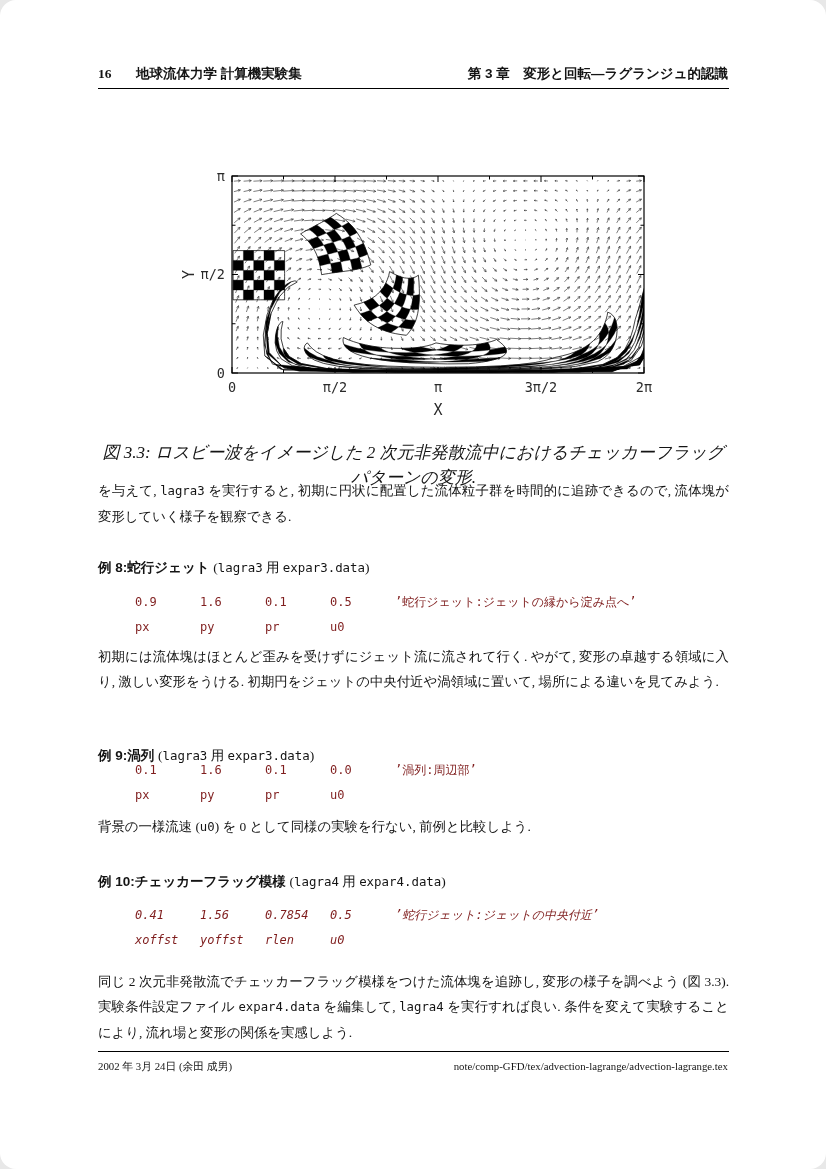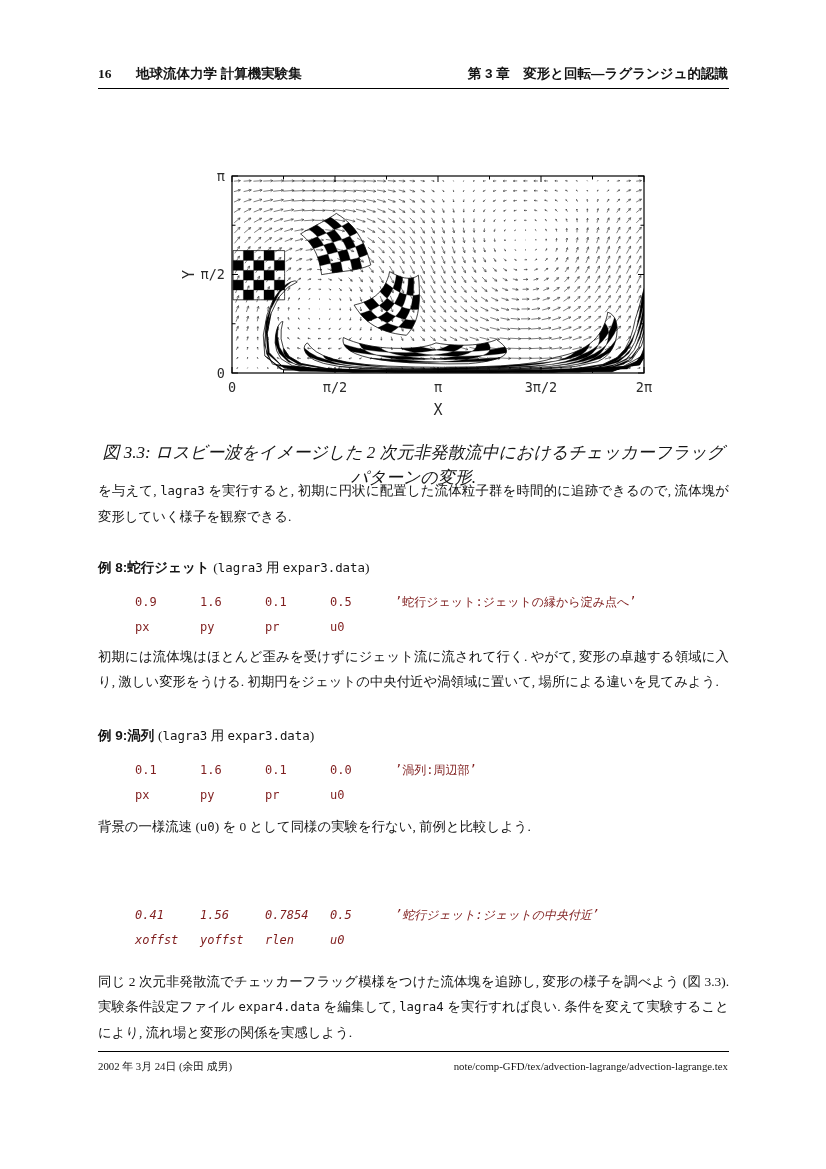--- a/index.html
+++ b/index.html
@@ -1,17 +1,17 @@
 <!DOCTYPE html>
 <html><head>
 <meta charset="utf-8">
 <style>
   html,body{margin:0;padding:0;background:#e8e8e8;}
   .page{position:relative;width:826px;height:1169px;background:#ffffff;margin:0 auto;
-        font-family:"Liberation Serif","DejaVu Serif",serif;color:#141414;overflow:hidden;}
+        font-family:"Liberation Serif","DejaVu Serif",serif;color:#141414;overflow:hidden;border-radius:16px;}
   .abs{position:absolute;}
   .hd{font-family:"Liberation Sans","DejaVu Sans",sans-serif;font-weight:bold;}
   .code{font-family:"DejaVu Sans Mono","Liberation Mono",monospace;font-size:0.92em;}
   .rule{position:absolute;left:98px;width:631px;border-top:1.1px solid #000;}
   .para{position:absolute;left:98px;width:631px;font-size:13.4px;line-height:25px;
         text-align:justify;text-justify:inter-ideograph;}
   .exheading{position:absolute;left:98px;width:631px;font-size:13.5px;line-height:24px;}
   .codeblock{position:absolute;left:135px;font-family:"DejaVu Sans Mono","Liberation Mono",monospace;
         font-size:12px;line-height:25px;white-space:pre;color:#7f1d1d;}
   .caption{position:absolute;left:98px;width:631px;text-align:center;font-size:17px;line-height:25px;font-style:italic;}
@@ -250,23 +250,24 @@
       </svg>
   </div>
   <div class="caption" style="top:440px;">図 3.3: ロスビー波をイメージした 2 次元非発散流中におけるチェッカーフラッグパターンの変形.</div>
 
   <div class="para" style="top:478px;"><span>を与えて, </span><span class="code">lagra3</span><span> を実行すると, 初期に円状に配置した流体粒子群を時間的に追跡できるので, 流体塊が変形していく様子を観察できる.</span></div>
 
   <div class="exheading" style="top:556px;"><span class="hd">例 8:蛇行ジェット </span><span>(</span><span class="code">lagra3</span><span> 用 </span><span class="code">expar3.data</span><span>)</span></div>
   <div class="codeblock" style="top:590px;"><div>0.9      1.6      0.1      0.5      ’蛇行ジェット:ジェットの縁から淀み点へ’</div><div>px       py       pr       u0</div></div>
   <div class="para" style="top:644px;"><span>初期には流体塊はほとんど歪みを受けずにジェット流に流されて行く. やがて, 変形の卓越する領域に入り, 激しい変形をうける. 初期円をジェットの中央付近や渦領域に置いて, 場所による違いを見てみよう.</span></div>
 
-  <div class="exheading" style="top:724px;"><span class="hd">例 9:渦列 </span><span>(</span><span class="code">lagra3</span><span> 用 </span><span class="code">expar3.data</span><span>)</span></div>
+  <div class="exheading" style="top:744px;"><span class="hd">例 9:渦列 </span><span>(</span><span class="code">lagra3</span><span> 用 </span><span class="code">expar3.data</span><span>)</span></div>
   <div class="codeblock" style="top:758px;"><div>0.1      1.6      0.1      0.0      ’渦列:周辺部’</div><div>px       py       pr       u0</div></div>
   <div class="para" style="top:814px;"><span>背景の一様流速 (</span><span class="code">u0</span><span>) を 0 として同様の実験を行ない, 前例と比較しよう.</span></div>
 
+  <div class="exheading" style="top:870px;"><span class="hd">例 10:チェッカーフラッグ模様 </span><span>(</span><span class="code">lagra4</span><span> 用 </span><span class="code">expar4.data</span><span>)</span></div>
   <div class="codeblock" style="top:903px;font-style:italic;"><div>0.41     1.56     0.7854   0.5      ’蛇行ジェット:ジェットの中央付近’</div><div>xoffst   yoffst   rlen     u0</div></div>
   <div class="para" style="top:969px;"><span>同じ 2 次元非発散流でチェッカーフラッグ模様をつけた流体塊を追跡し, 変形の様子を調べよう (図 3.3). 実験条件設定ファイル </span><span class="code">expar4.data</span><span> を編集して, </span><span class="code">lagra4</span><span> を実行すれば良い. 条件を変えて実験することにより, 流れ場と変形の関係を実感しよう.</span></div>
 
   <div class="rule" style="top:1051px;border-top-width:0.9px;"></div>
   <div class="abs ftrtxt" style="left:98px;top:1058px;">2002 年 3月 24日 (余田 成男)</div>
   <div class="abs ftrtxt" style="right:98px;top:1058px;text-align:right;">note/comp-GFD/tex/advection-lagrange/advection-lagrange.tex</div>
 </div>
 
 </body></html>

